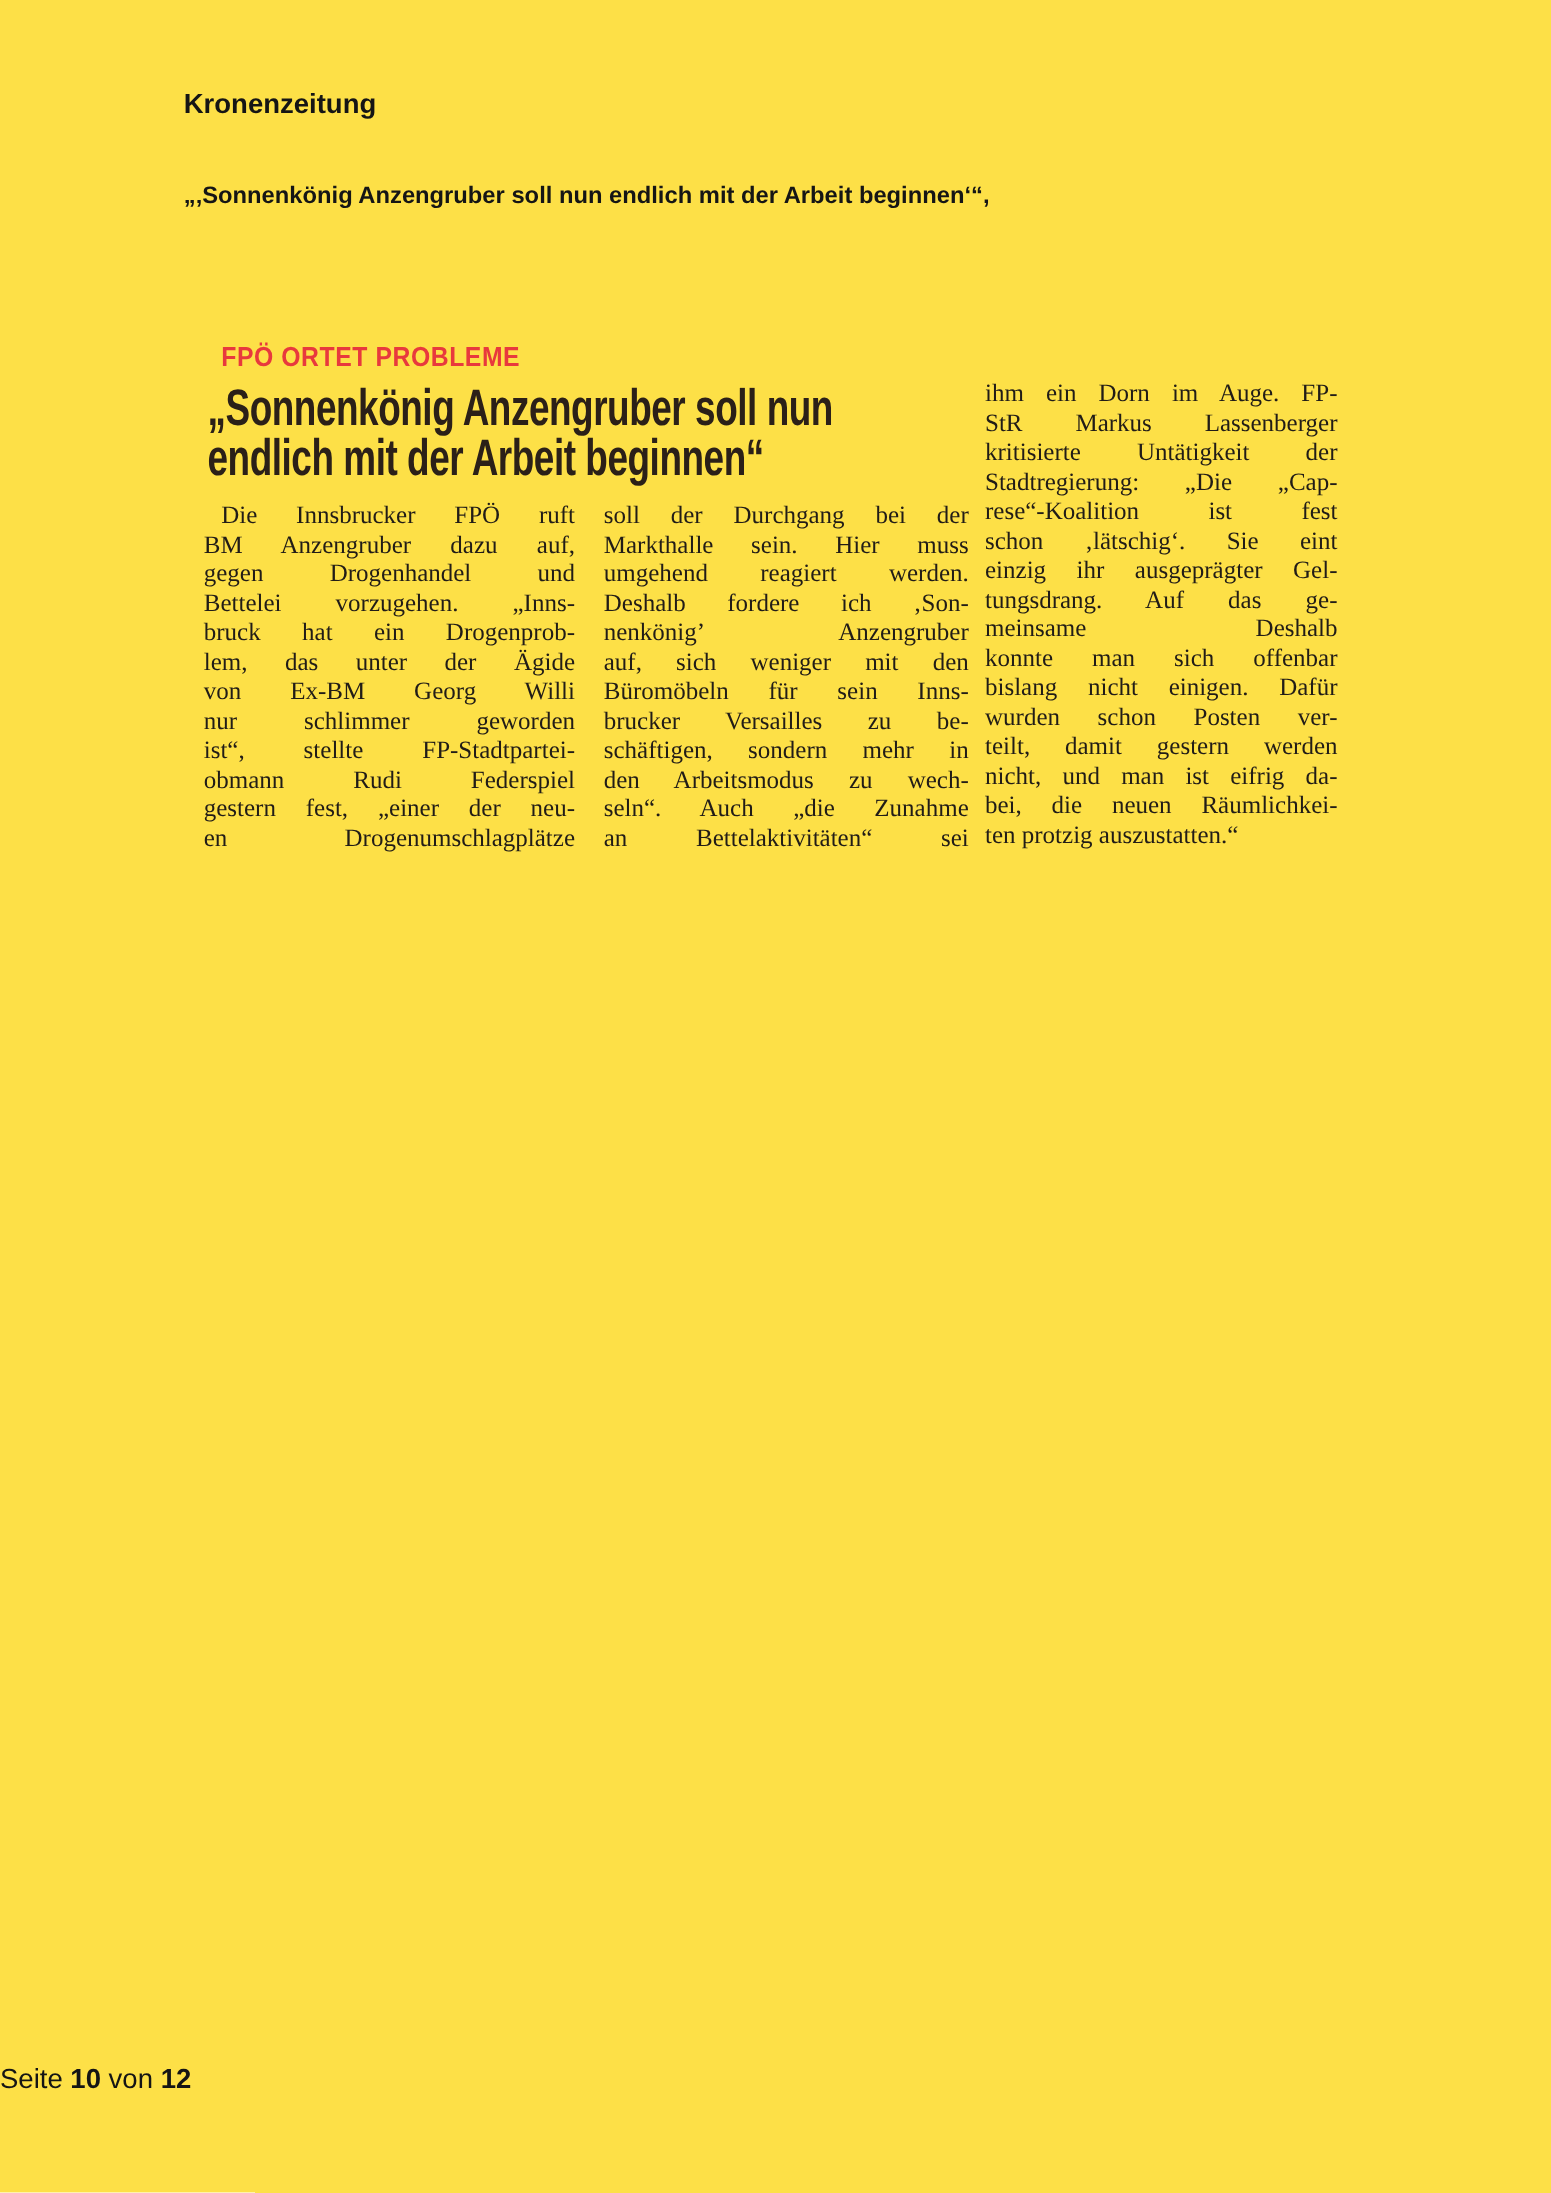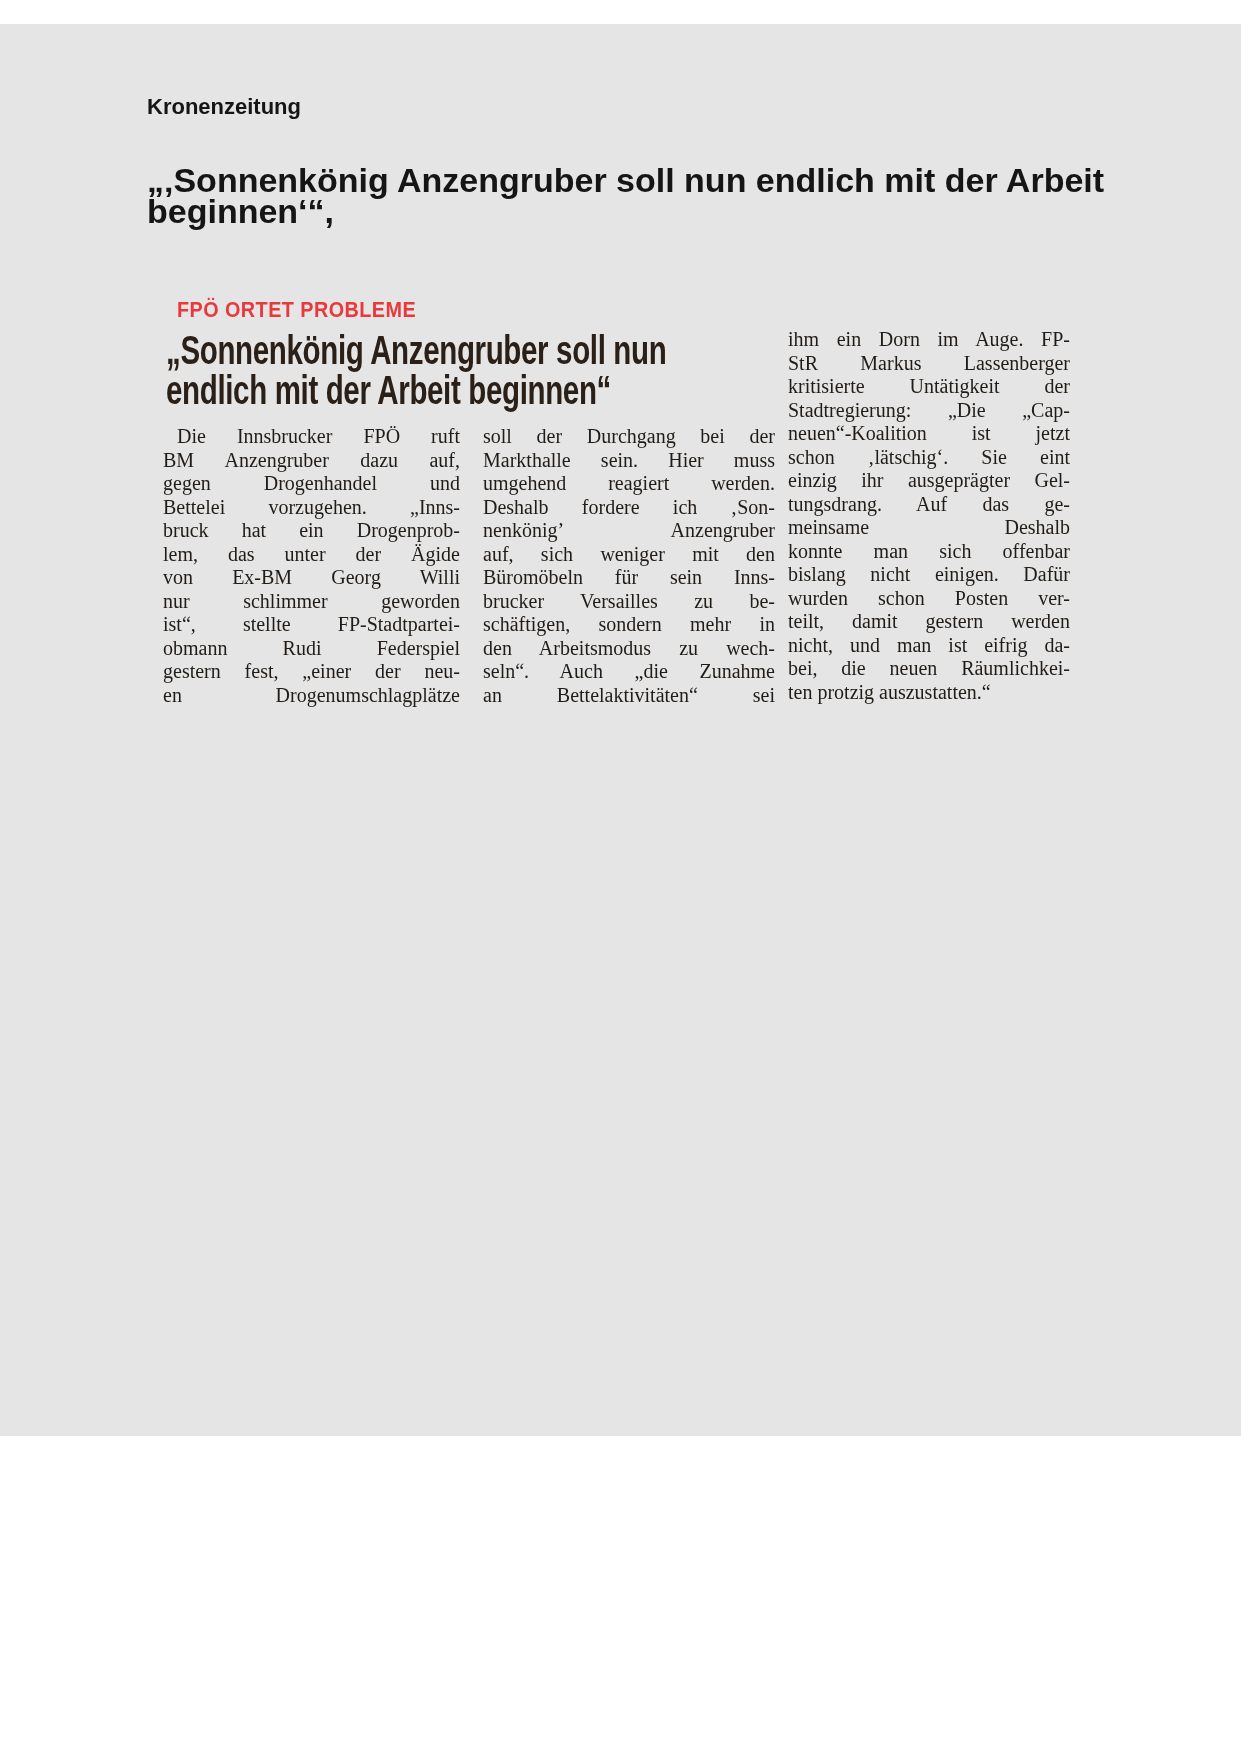--- a/index.html
+++ b/index.html
@@ -1,39 +1,38 @@
 <!DOCTYPE html>
 <html><head>
 <meta charset="utf-8">
 <style>
   html, body { margin: 0; padding: 0; background: #ffffff; }
   .page {
     position: relative;
     width: 1241px;
-    height: 1412px;
-    background: #e5e5e5;
+    height: 1754px;
+    background: #fde047;
     overflow: hidden;
     font-family: "Liberation Sans", sans-serif;
     color: #111111;
-    margin-top: 24px;
   }
   .brand {
     position: absolute;
     left: 147px;
     top: 70px;
     font-size: 22px;
     font-weight: bold;
     color: #151515;
   }
   .doc-title {
     position: absolute;
     left: 147px;
     top: 141px;
     width: 1010px;
-    font-size: 34px;
+    font-size: 19px;
     font-weight: bold;
     line-height: 31px;
     color: #151515;
   }
   .clipping { position: absolute; left: 0; top: 0; }
   .kicker {
     position: absolute;
     left: 177px;
     top: 273px;
     font-size: 22px;
@@ -133,21 +132,21 @@
         <div class="line">den Arbeitsmodus zu wech-</div>
         <div class="line">seln“. Auch „die Zunahme</div>
         <div class="line">an Bettelaktivitäten“ sei</div>
       </div>
 
     <div class="col col-3">
         <div class="line">ihm ein Dorn im Auge. FP-</div>
         <div class="line">StR Markus Lassenberger</div>
         <div class="line">kritisierte Untätigkeit der</div>
         <div class="line">Stadtregierung: „Die „Cap-</div>
-        <div class="line">neuen“-Koalition ist jetzt</div>
+        <div class="line">rese“-Koalition ist fest</div>
         <div class="line">schon ‚lätschig‘. Sie eint</div>
         <div class="line">einzig ihr ausgeprägter Gel-</div>
         <div class="line">tungsdrang. Auf das ge-</div>
         <div class="line">meinsame Deshalb</div>
         <div class="line">konnte man sich offenbar</div>
         <div class="line">bislang nicht einigen. Dafür</div>
         <div class="line">wurden schon Posten ver-</div>
         <div class="line">teilt, damit gestern werden</div>
         <div class="line">nicht, und man ist eifrig da-</div>
         <div class="line">bei, die neuen Räumlichkei-</div>

